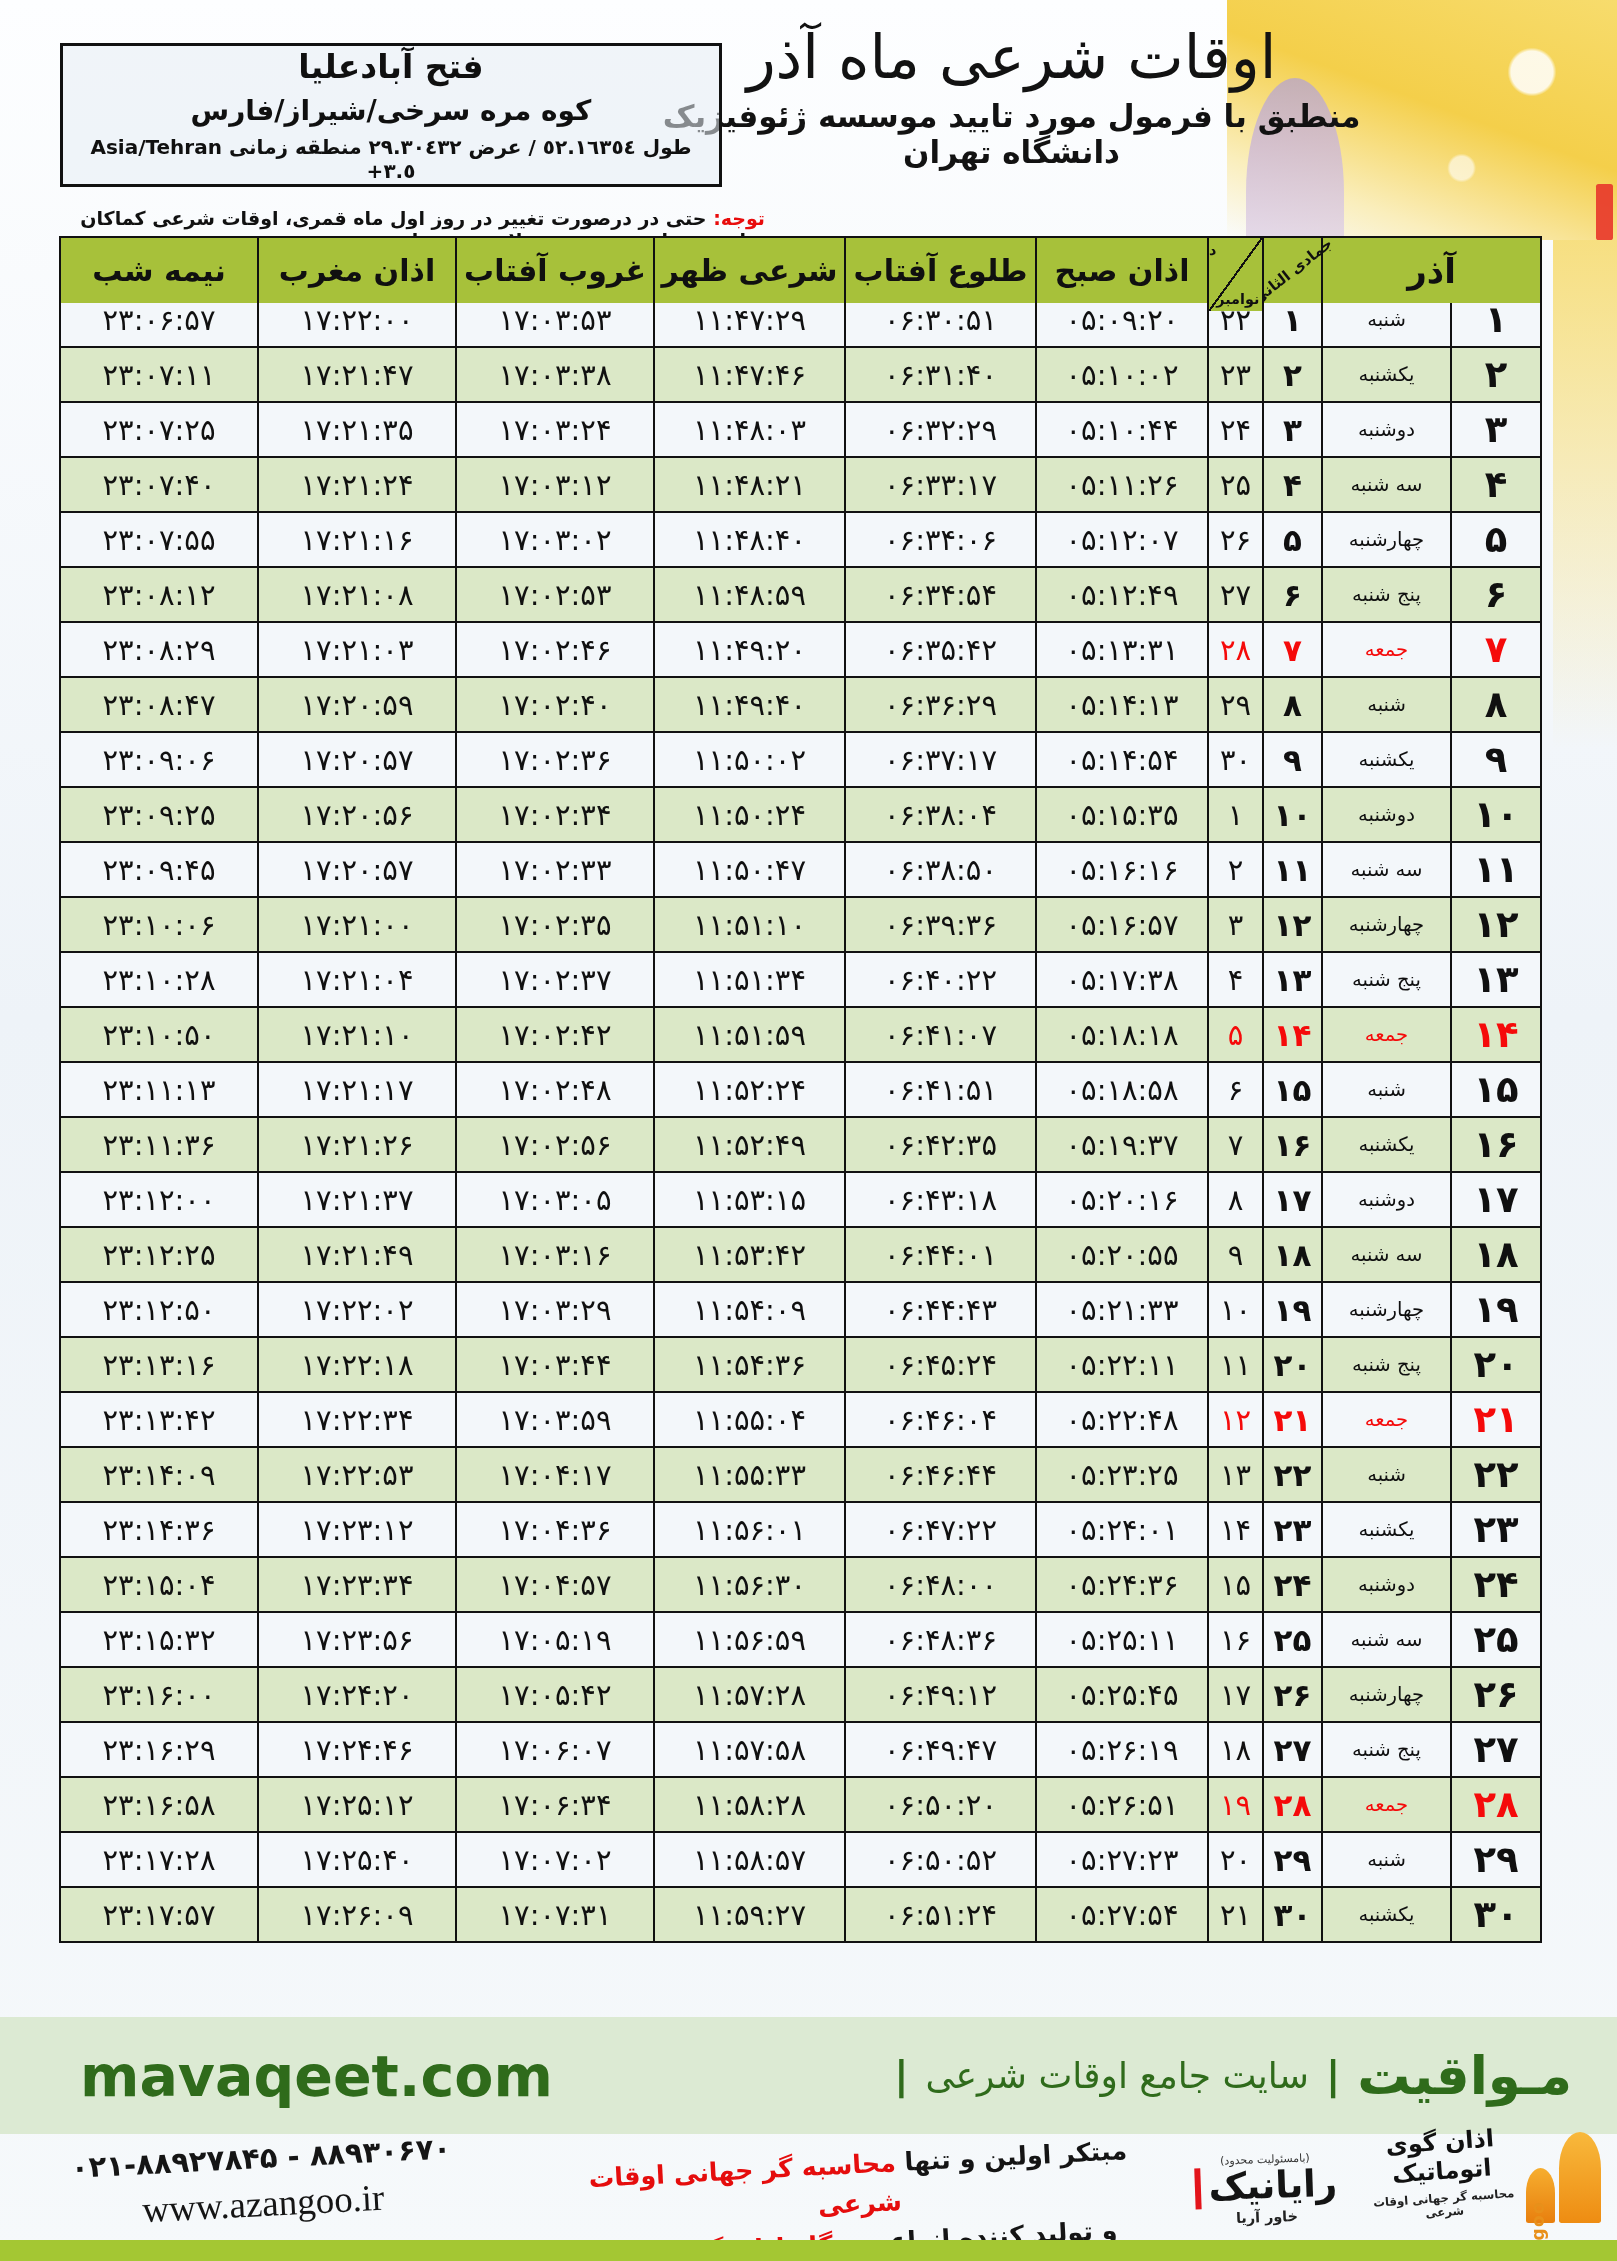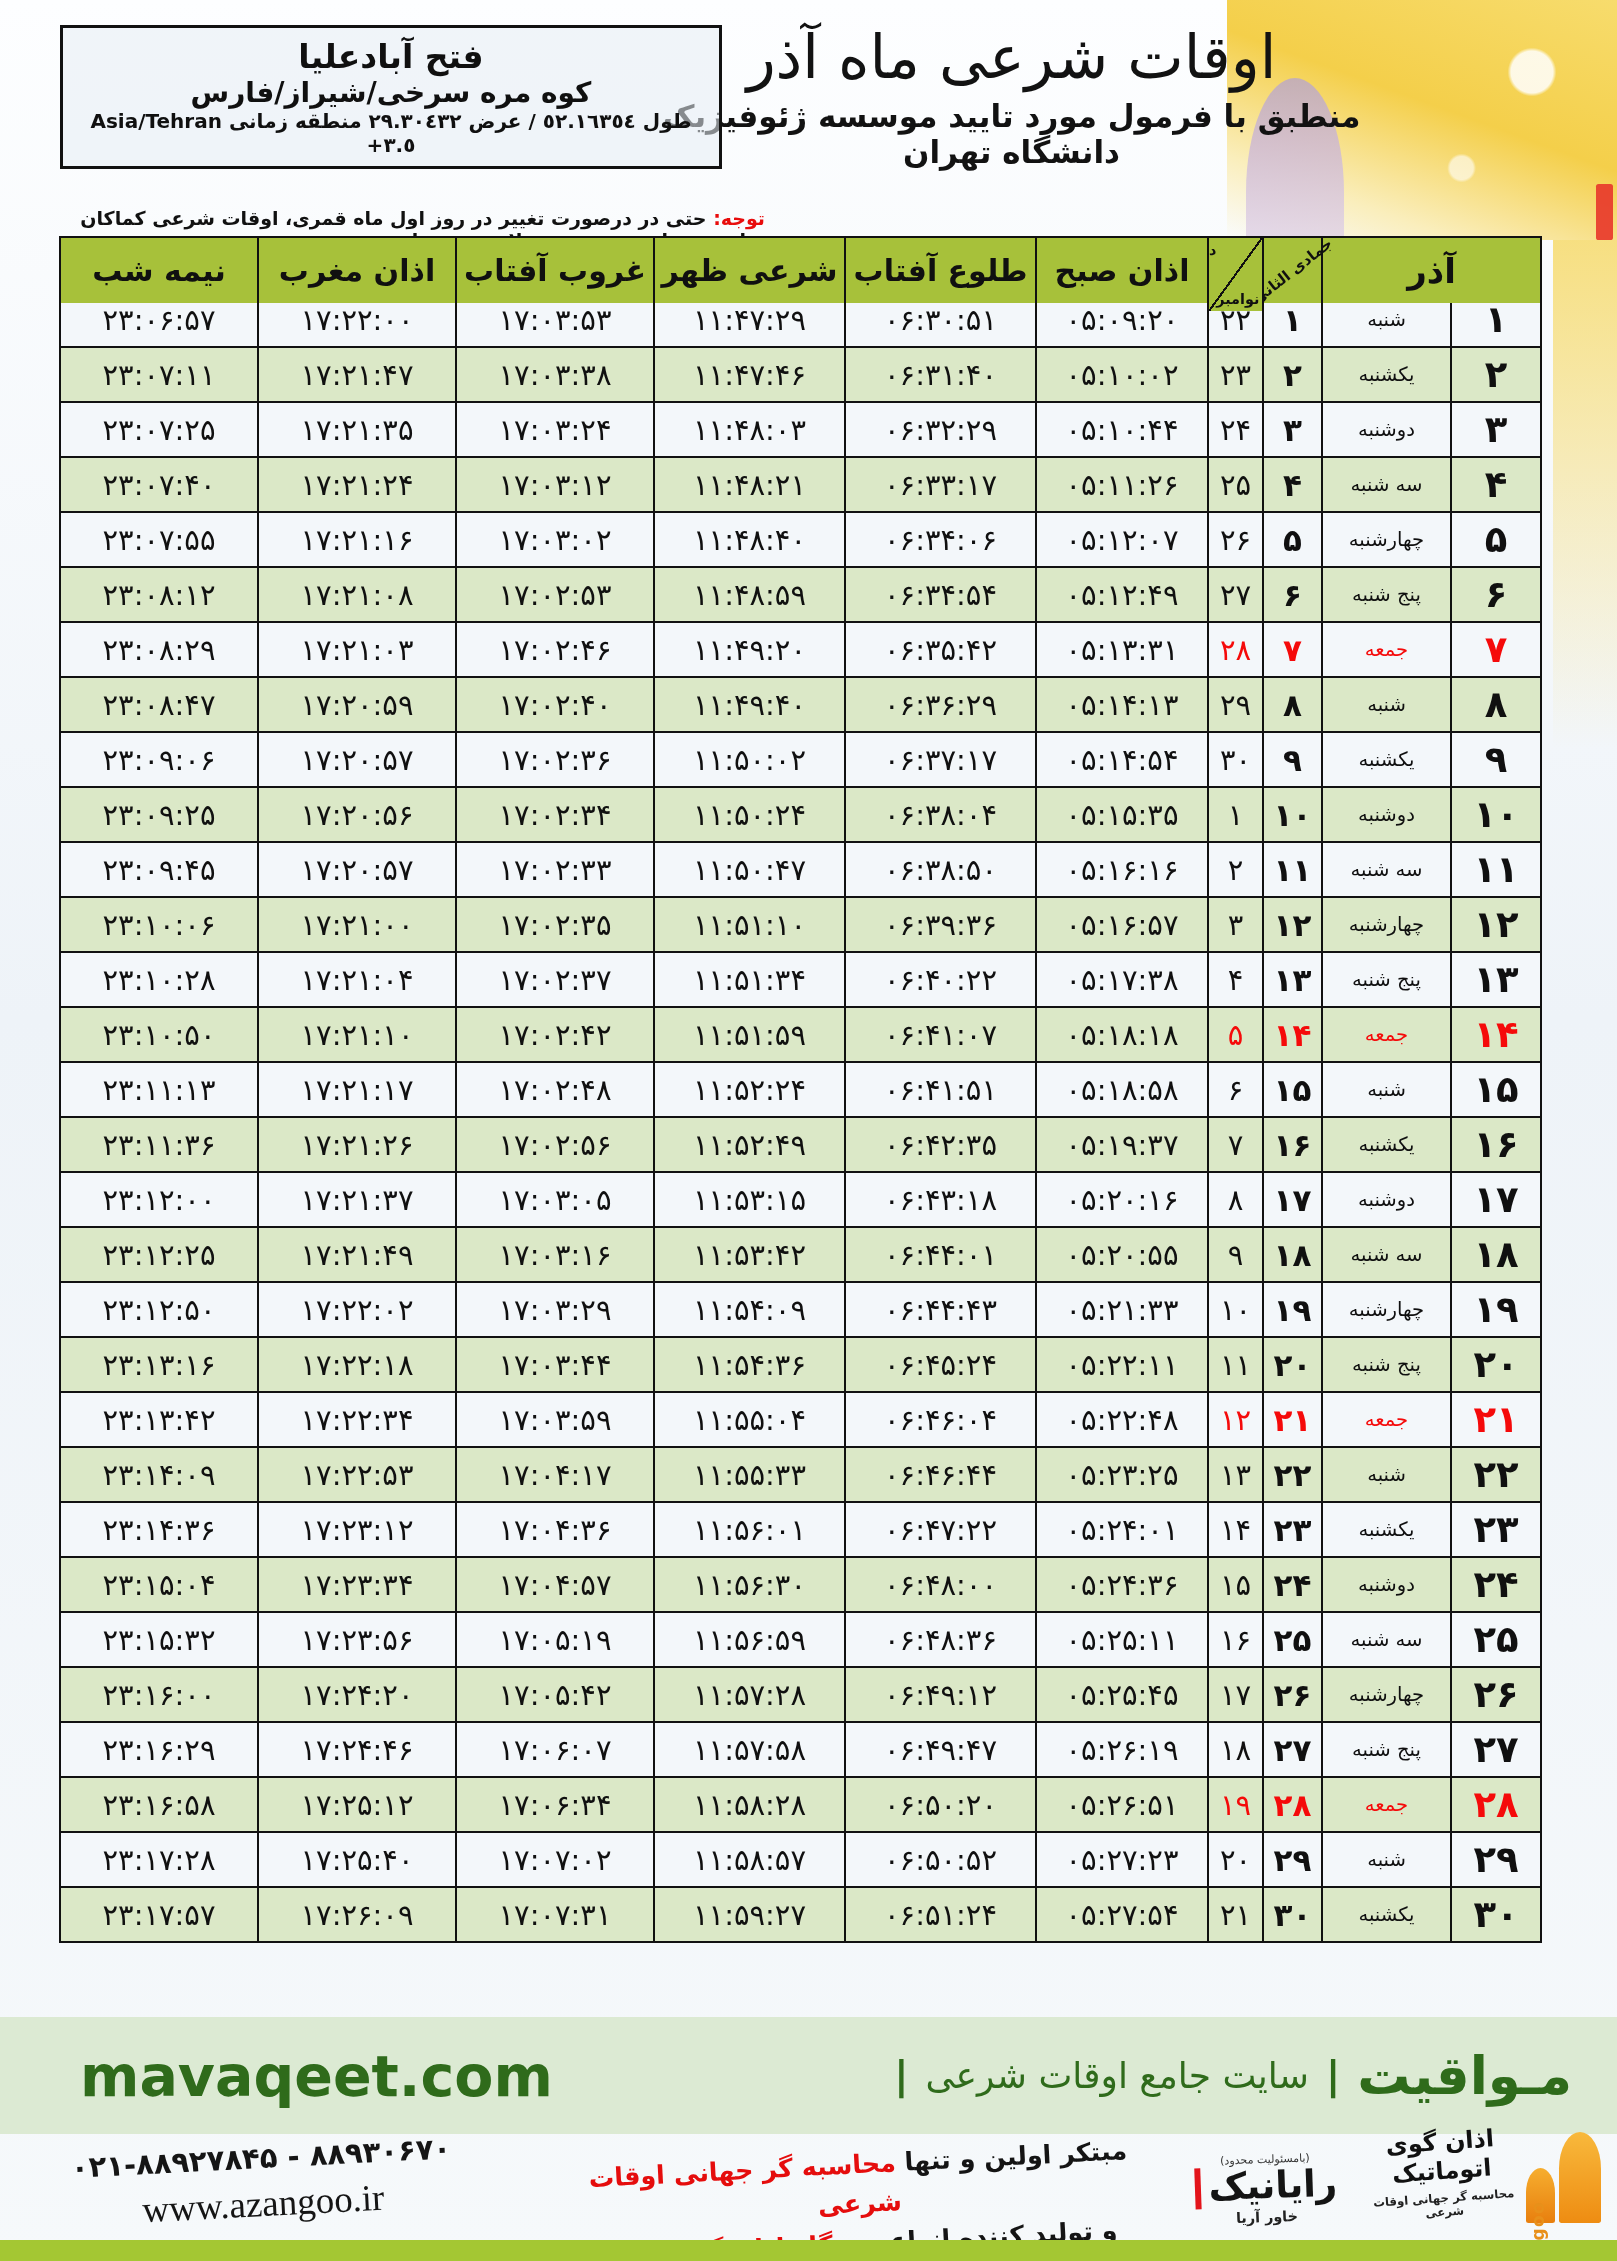--- a/index.html
+++ b/index.html
@@ -16,23 +16,23 @@
             background:linear-gradient(180deg,#b9a6c9 0%,#cbb6d6 40%,#e0d2e6 100%);
             border-radius:50% 50% 6.5px 6.5px / 70% 70% 3.9px 3.9px;opacity:.8;}
   .art-red{position:absolute;top:184px;right:5.2px;width:17px;height:56px;background:#e8362a;border-radius:2.6px;opacity:.9;}
   .art-strip{position:absolute;top:240px;right:0;width:65px;height:509px;
              background:linear-gradient(180deg,rgba(246,216,98,.8) 0%,rgba(246,216,98,.35) 55%,rgba(246,216,98,0) 100%);}
   
   .title-block{position:absolute;top:19.6px;right:215px;width:783px;text-align:center;direction:rtl;color:#121212;}
   .title{font-size:60px;font-weight:normal;line-height:1.25;}
   .subtitle{font-size:31px;font-weight:bold;margin-top:3.9px;}
   .dates{font-size:27px;font-weight:bold;margin-top:14.4px;}
-  .loc-box{position:absolute;top:25px;left:60px;width:656px;height:138px;border:3.3px solid #111;
+  .loc-box{position:absolute;top:43px;left:60px;width:656px;height:138px;border:3.3px solid #111;
            background:rgba(230,237,244,.55);direction:rtl;text-align:center;color:#101010;
-           display:flex;flex-direction:column;justify-content:center;gap:0;}
+           display:flex;flex-direction:column;justify-content:center;gap:8px;}
   .loc-name{font-size:33px;font-weight:bold;}
   .loc-region{font-size:28px;font-weight:bold;}
   .loc-coords{font-size:20px;font-weight:bold;}
   .note{position:absolute;top:207px;left:60px;width:705px;direction:rtl;text-align:right;
         font-size:19px;font-weight:bold;color:#111;}
   .note .red{color:#e80c0c;}
   
   .grid{position:absolute;top:236px;left:59px;display:grid;direction:rtl;
         grid-template-columns:88px 127px 57px 53px 170px 189px 189px 196px 196px 196px;
         grid-auto-rows:53px;gap:2px;padding:2px;background:#111;}

